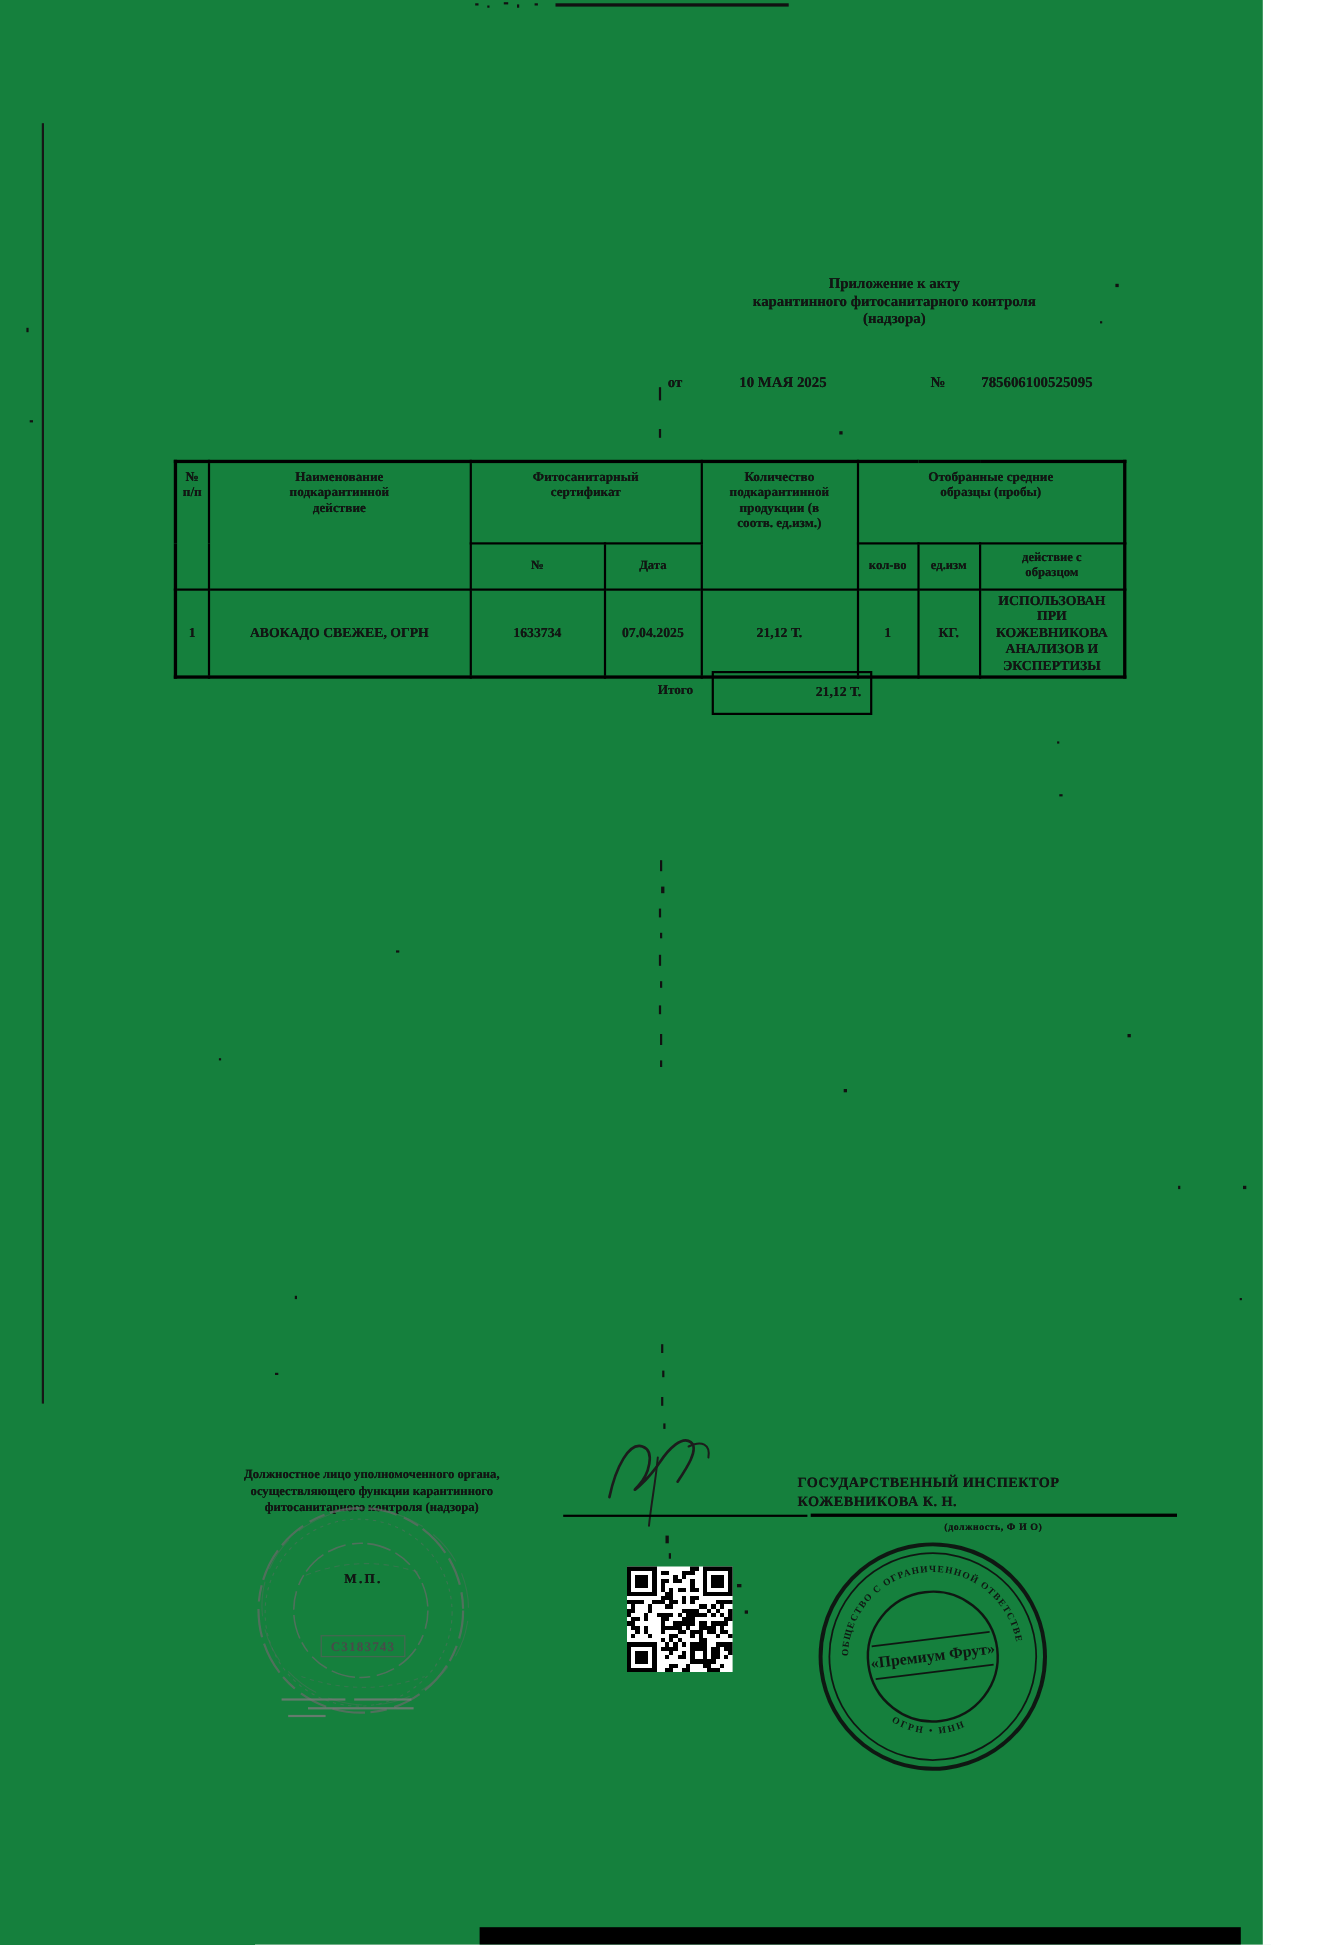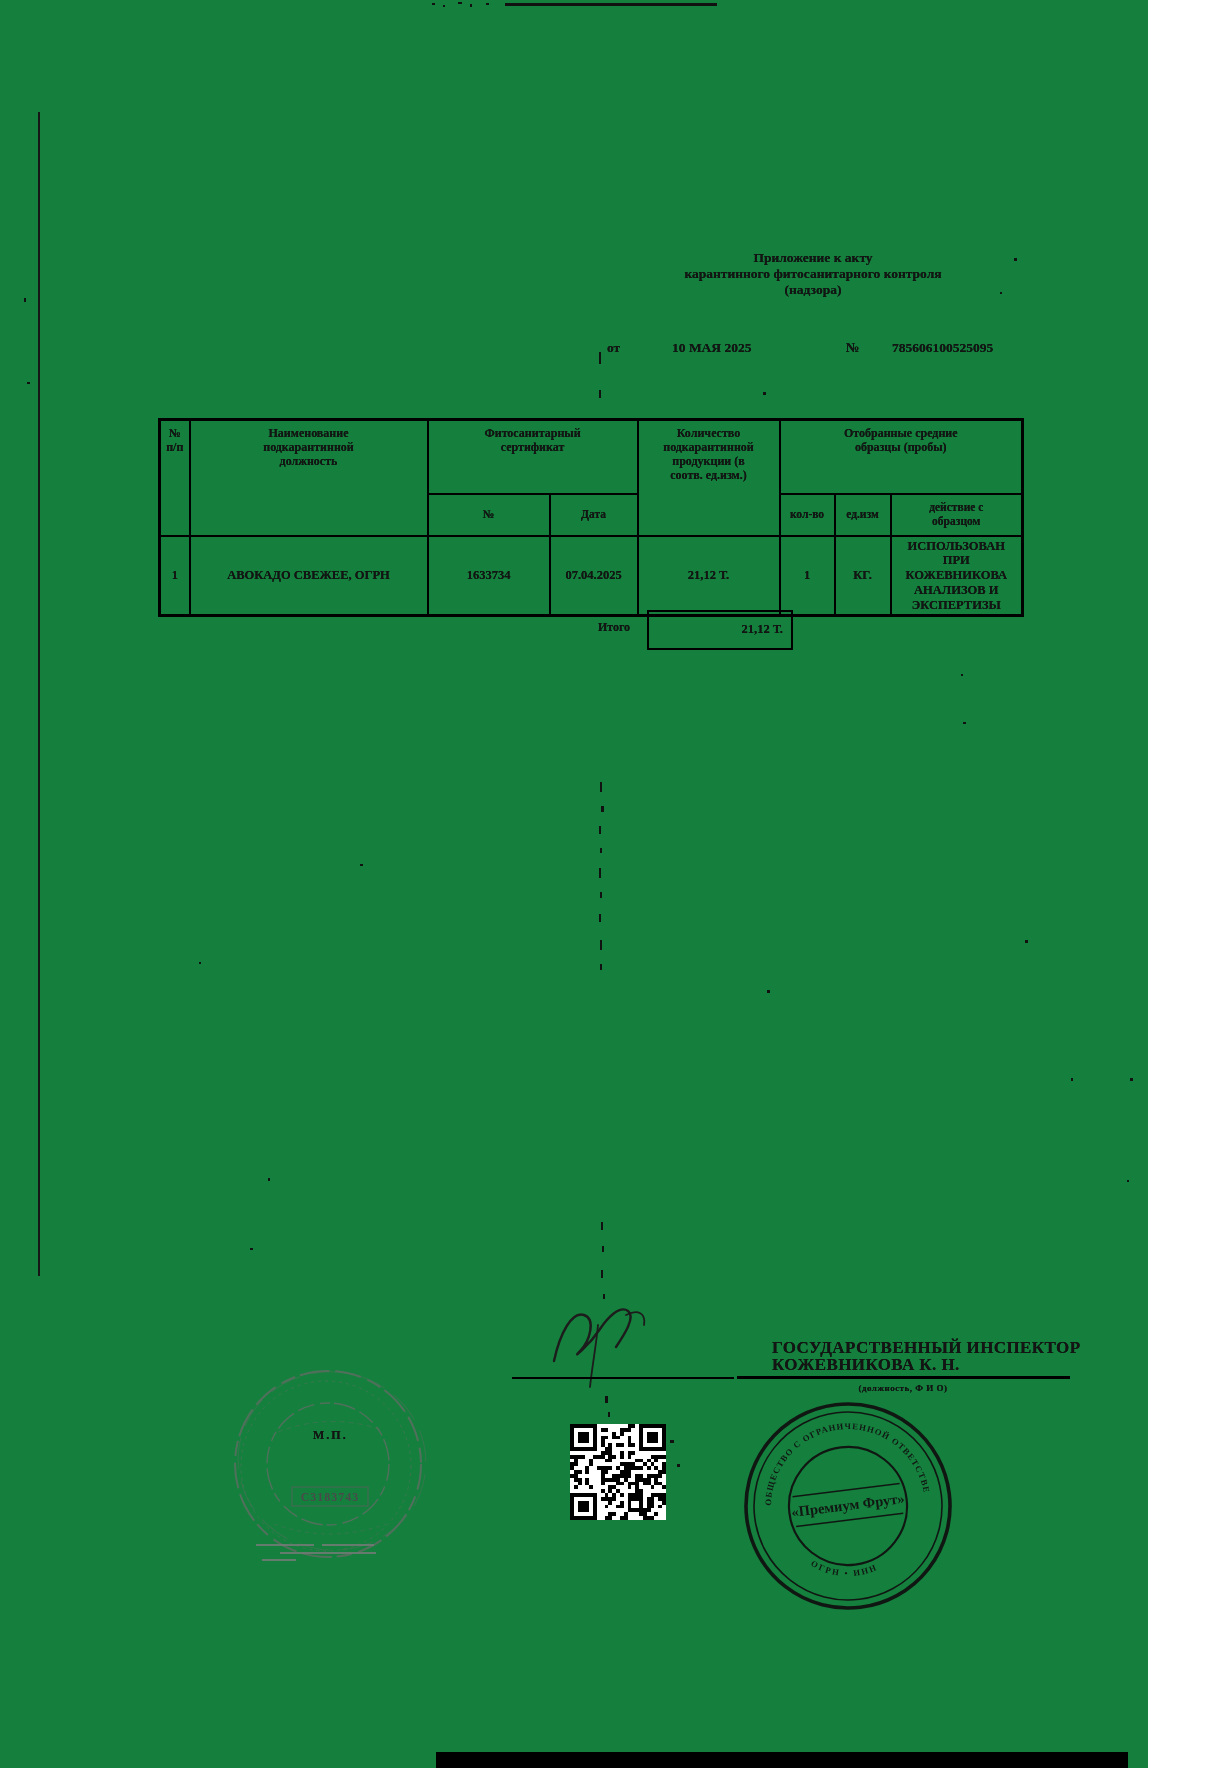--- a/index.html
+++ b/index.html
@@ -25,21 +25,21 @@
   td.right{text-align:right;padding-right:8px;}
   td.small{font-size:11.5px;line-height:1.2;}
 
   .total-box{left:647px;top:610px;width:142px;height:36px;border:2px solid #000;}
   .total-box span{display:block;text-align:right;padding-right:8px;line-height:34px;font-size:12.5px;font-weight:700;}
   .total-label{left:583px;top:620px;width:62px;text-align:center;font-size:12px;font-weight:700;}
 
   
   .official{left:196px;top:1334px;width:284px;font-size:11.5px;line-height:15px;font-weight:700;text-align:center;}
   .sigline{background:#000;height:2px;}
-  .inspector{left:772px;top:1340px;width:340px;font-size:17px;line-height:16.5px;font-weight:700;letter-spacing:.4px;}
+  .inspector{left:725px;top:1340px;width:340px;font-size:13px;line-height:16.5px;font-weight:700;letter-spacing:.4px;}
   .caption{left:737px;top:1383px;width:332px;text-align:center;font-size:9px;font-weight:700;letter-spacing:.5px;}
   .mp{left:313px;top:1428px;font-size:12px;font-weight:700;letter-spacing:2px;z-index:5;}
 
   .speck{position:absolute;background:#111;}
   .bar{left:436px;top:1752px;width:692px;height:16px;background:#000;}
   .vline{left:38px;top:112px;width:2px;height:1164px;background:#161616;}
   svg text{font-family:"Liberation Serif","DejaVu Serif",serif;}
 </style>
 </head>
 <body>
@@ -74,21 +74,21 @@
         <col style="width:55px">
         <col style="width:56px">
         <col style="width:132px">
     </colgroup>
     <tbody>
         <tr style="height:74px;">
       <th rowspan="2" class="ml">№
 п/п</th>
       <th rowspan="2" class="ml">Наименование
 подкарантинной
-должность</th>
+действие</th>
       <th colspan="2" class="ml">Фитосанитарный
 сертификат</th>
       <th rowspan="2" class="ml">Количество
 подкарантинной
 продукции (в
 соотв. ед.изм.)</th>
       <th colspan="3" class="ml">Отобранные средние
 образцы (пробы)</th>
     </tr>
     <tr class="sub" style="height:42px;">
@@ -151,20 +151,23 @@
   <div class="abs speck" style="left:1130px;top:1078px;width:3px;height:3px;"></div>
   <div class="abs speck" style="left:1160px;top:1076px;width:2px;height:2px;"></div>
   <div class="abs speck" style="left:1127px;top:1180px;width:2px;height:2px;"></div>
   <div class="abs speck" style="left:268px;top:1178px;width:2px;height:3px;"></div>
   <div class="abs speck" style="left:250px;top:1248px;width:3px;height:2px;"></div>
   <div class="abs speck" style="left:670px;top:1440px;width:4px;height:3px;"></div>
   <div class="abs speck" style="left:677px;top:1464px;width:3px;height:3px;"></div>
   <div class="abs speck" style="left:605px;top:1396px;width:3px;height:7px;"></div>
   <div class="abs speck" style="left:608px;top:1412px;width:2px;height:5px;"></div>
 
+  <div class="abs official ink ml">Должностное лицо уполномоченного органа,
+осуществляющего функции карантинного
+фитосанитарного контроля (надзора)</div>
 
   <svg class="abs" style="left:540px;top:1295px;" width="140" height="120" viewBox="0 0 140 120">
     <g fill="none" stroke="#1c1c1c" stroke-width="2.4" stroke-linecap="round">
       <path d="M14,66 C20,38 32,16 44,20 C56,24 50,46 40,56 C30,66 48,52 60,34 C68,22 80,10 88,16 C96,22 84,40 76,52"></path>
       <path d="M58,30 C56,52 52,72 50,92" stroke-width="1.8"></path>
       <path d="M86,20 C98,14 106,18 104,30" stroke-width="1.8"></path>
     </g>
   </svg>
   <div class="abs sigline" style="left:512px;top:1377px;width:222px;"></div>
 

